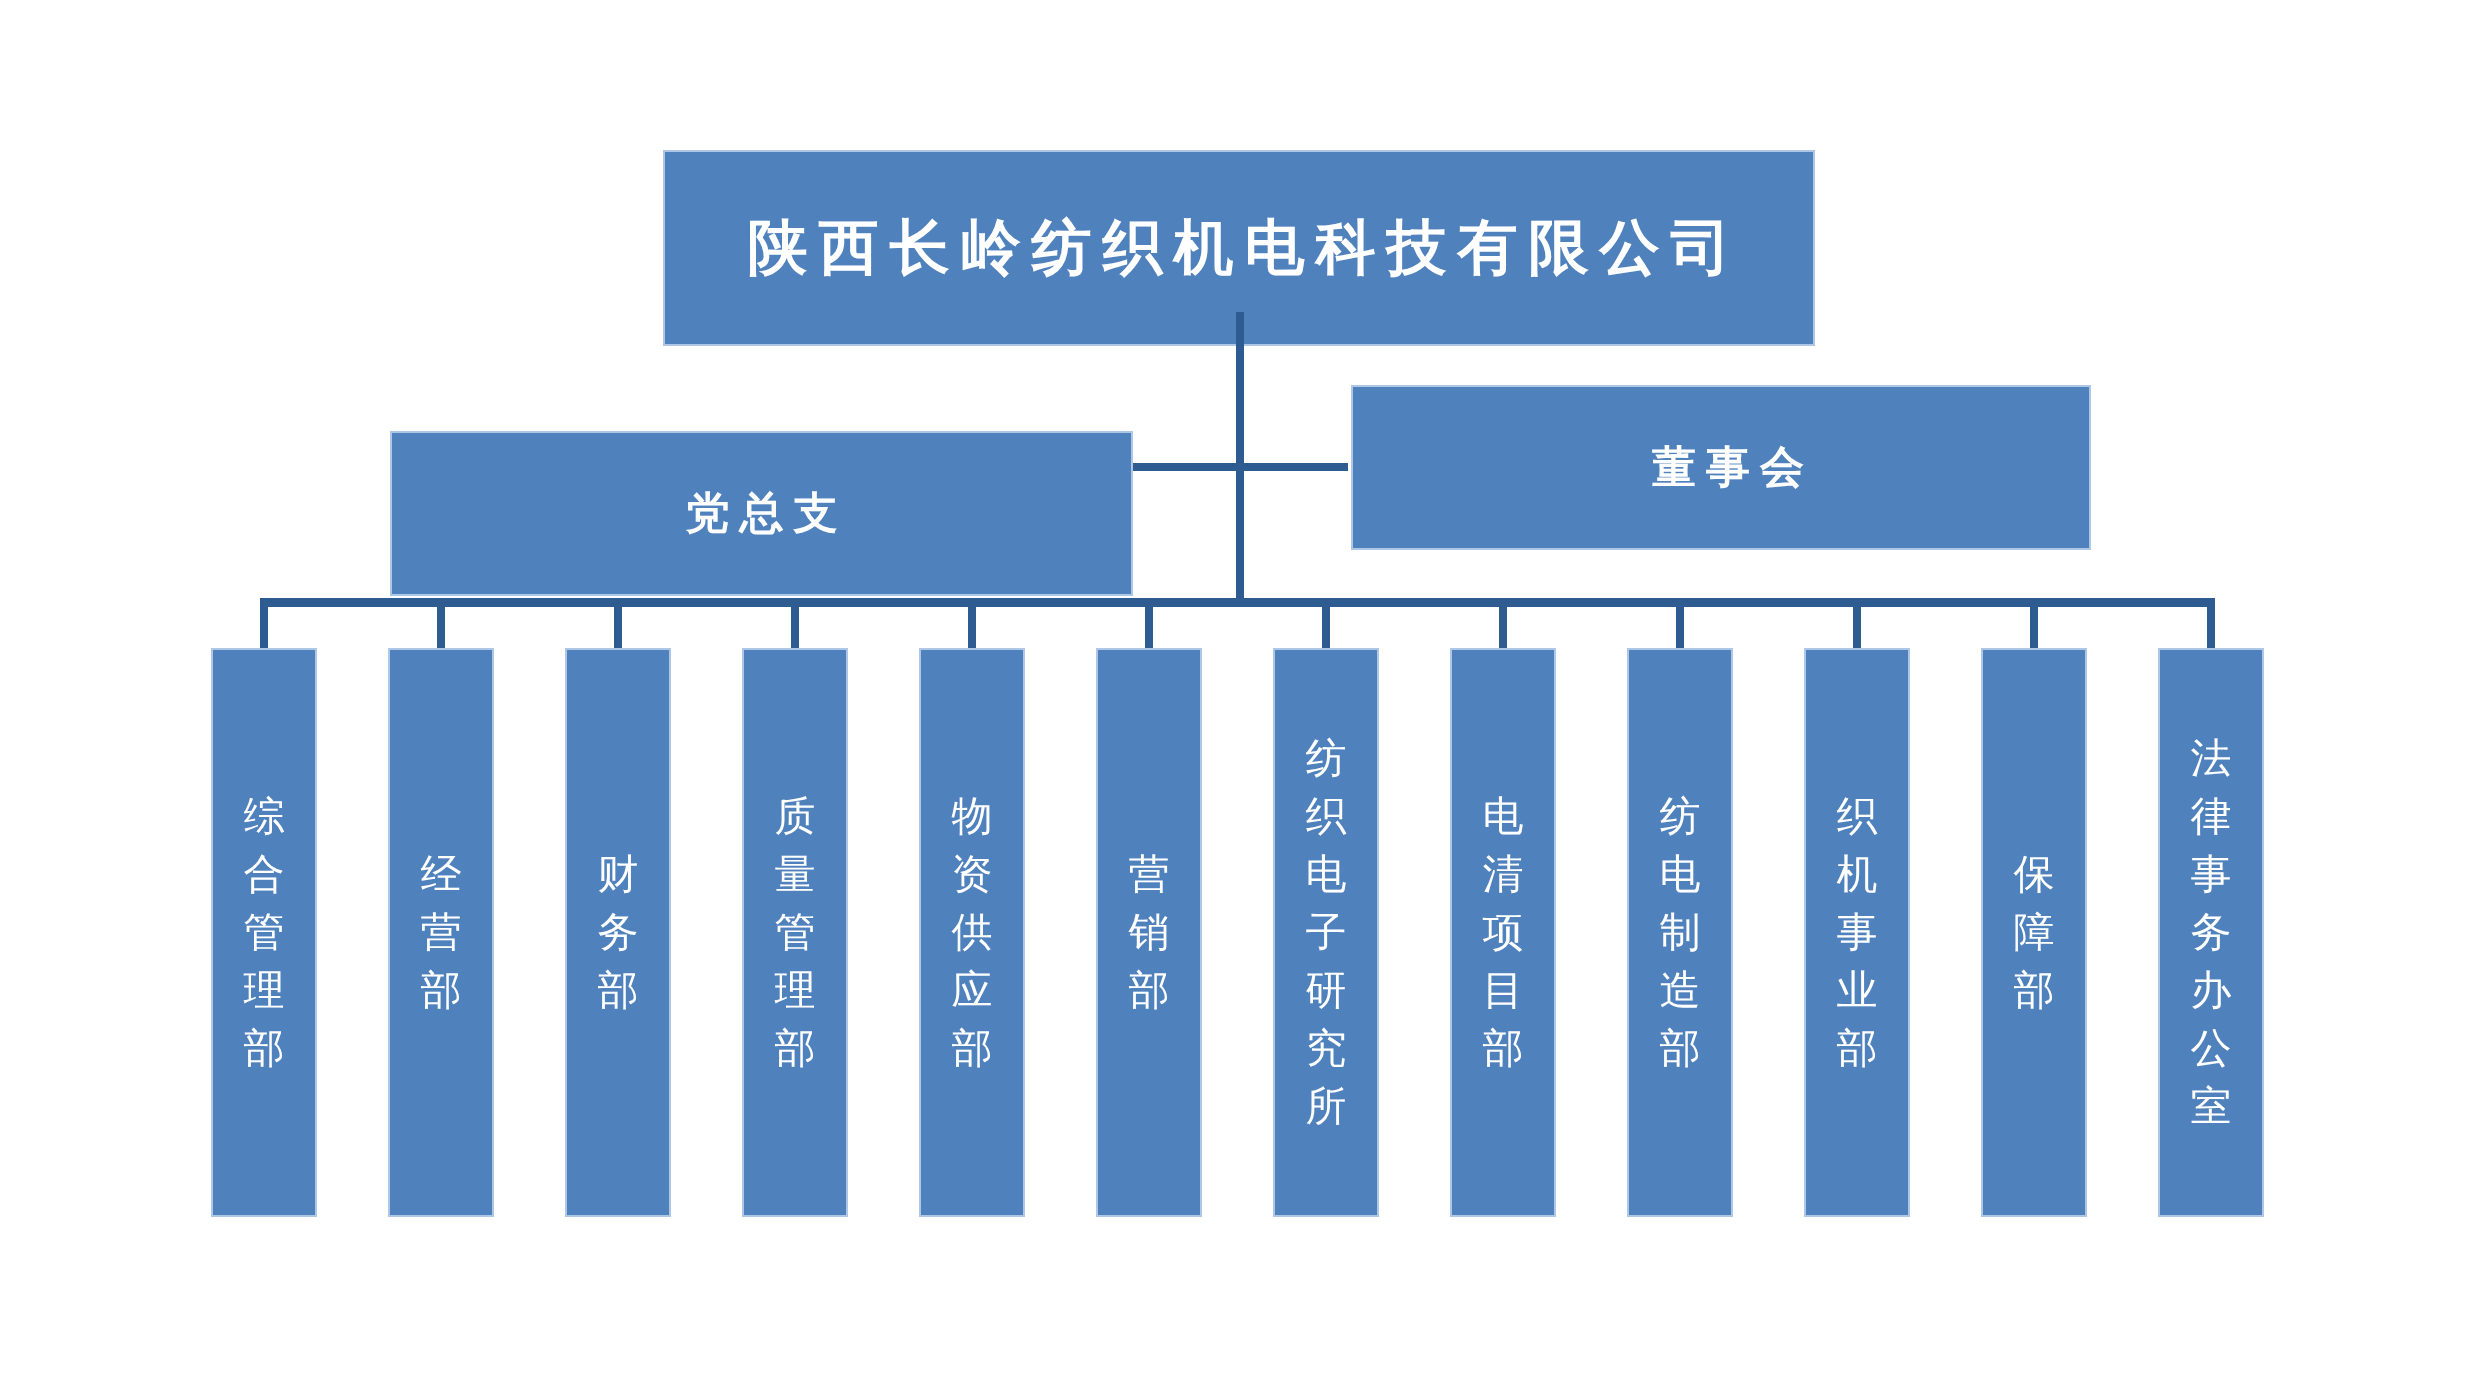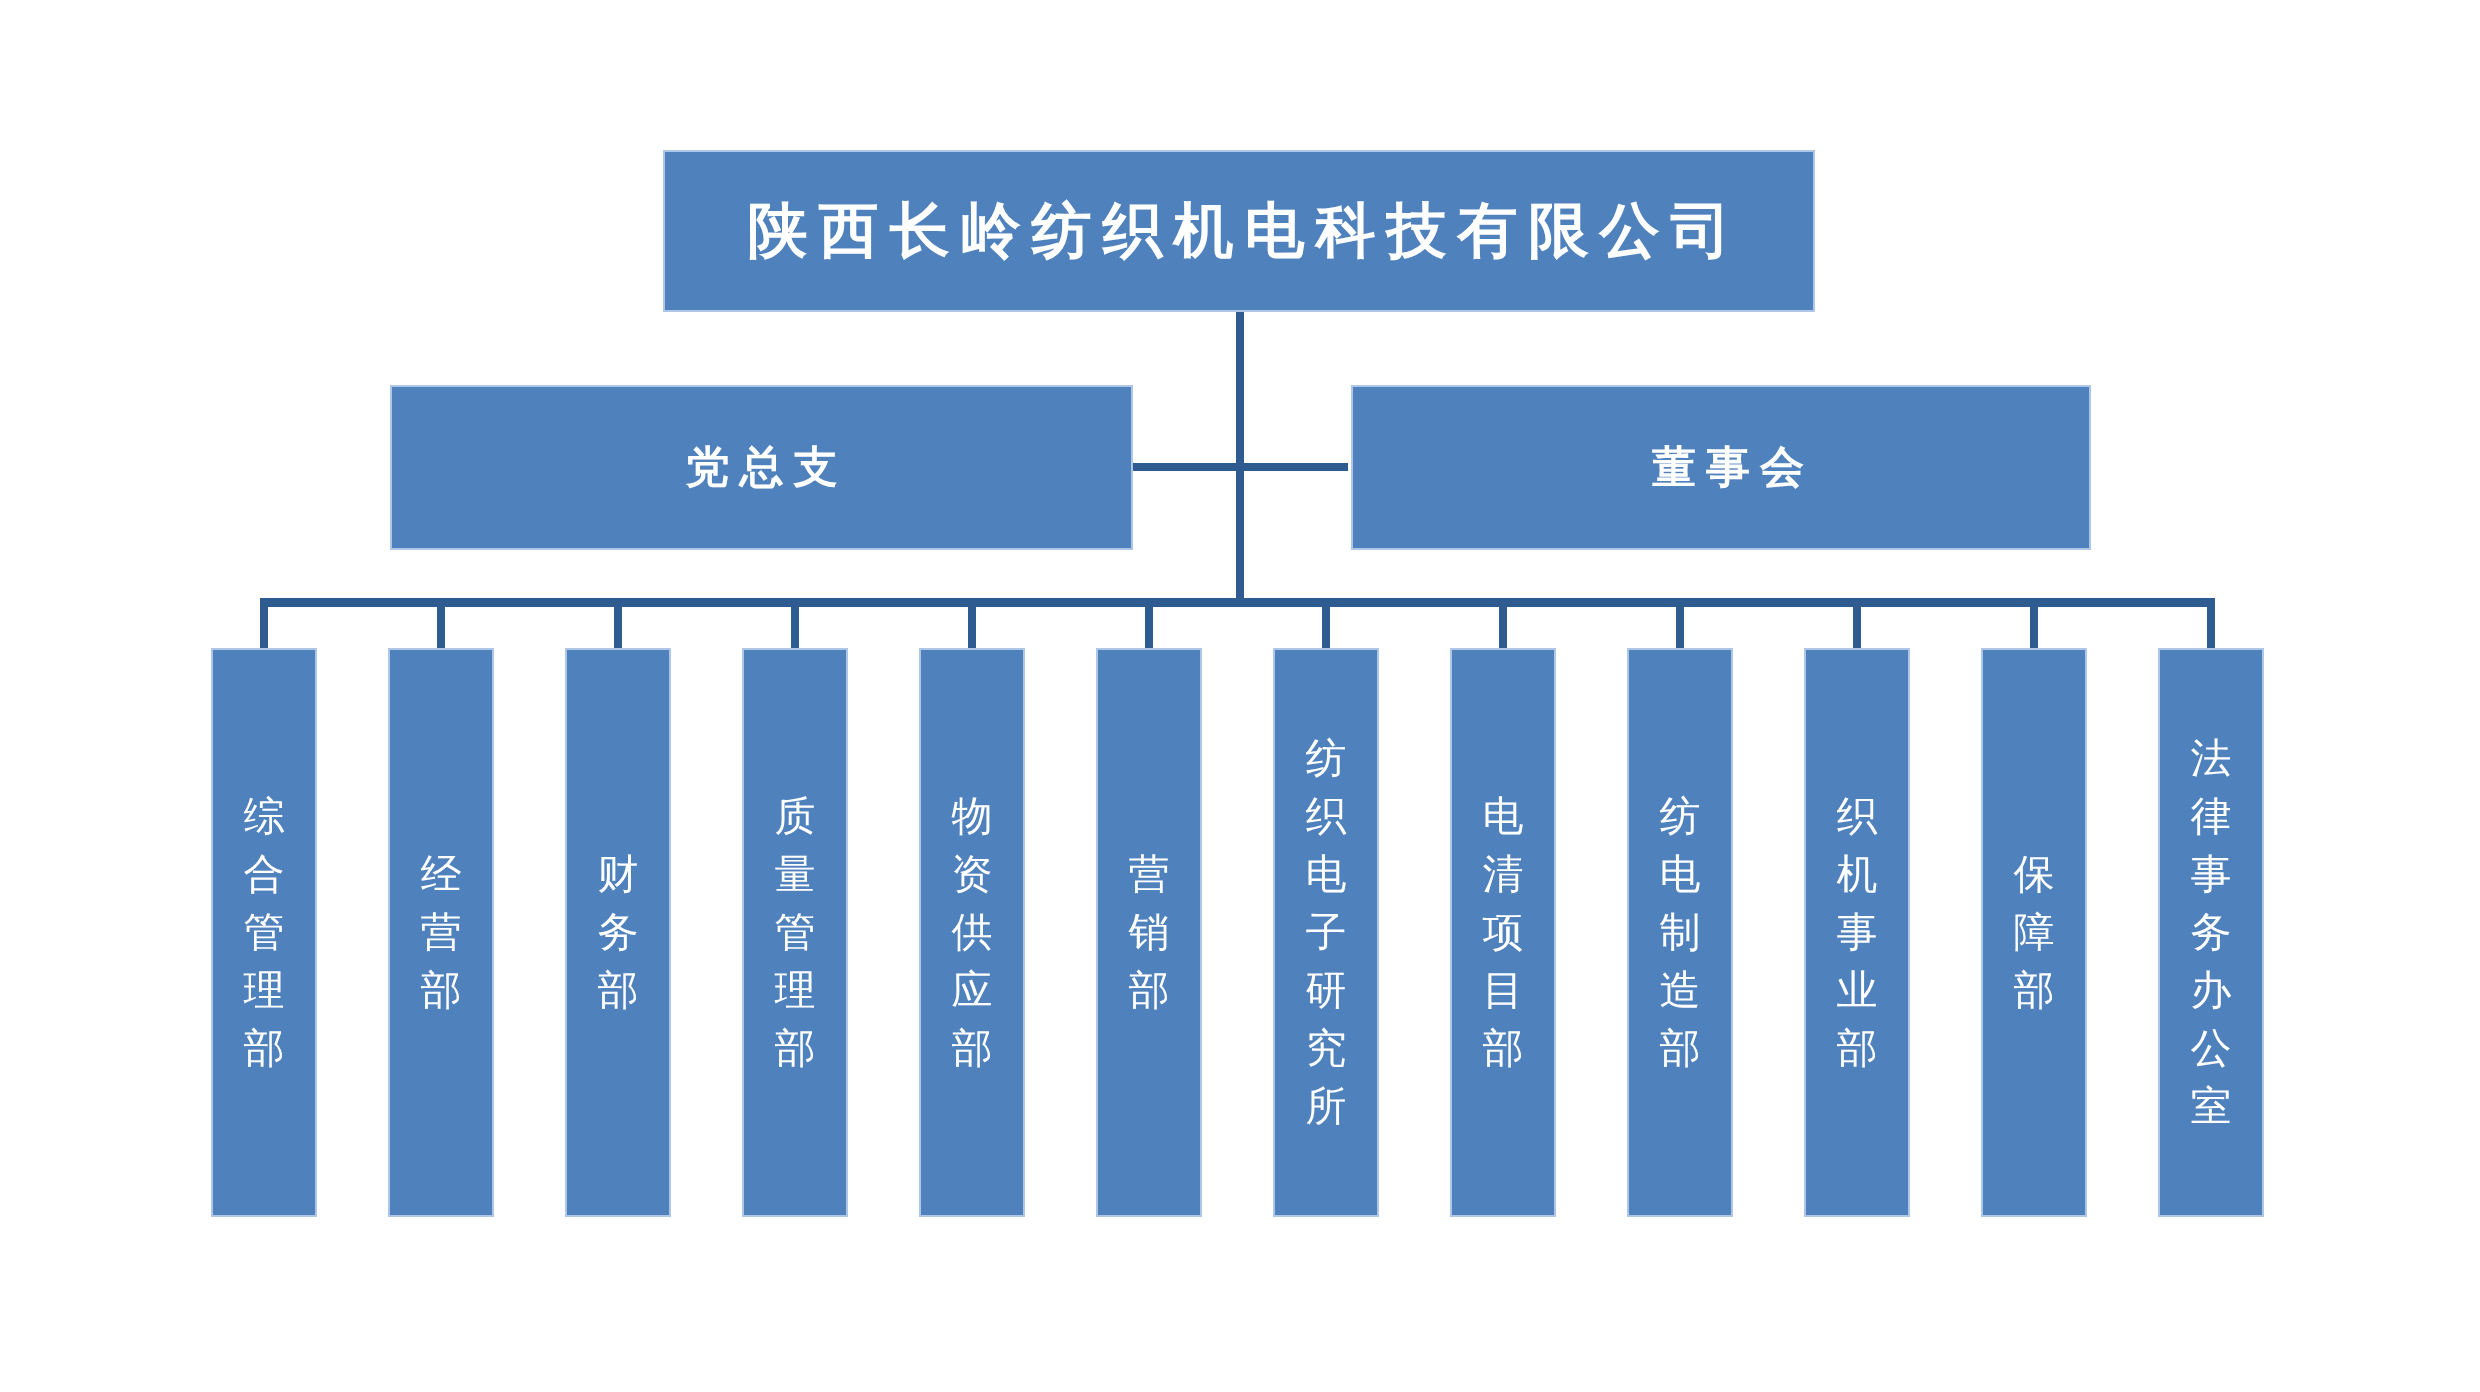--- a/index.html
+++ b/index.html
@@ -23,30 +23,30 @@
   
   .node{
     position:absolute;
     background:var(--box-fill);
     border:2px solid var(--box-border);
     color:var(--text);
     display:flex;align-items:center;justify-content:center;
     text-align:center;
   }
   .root-node{
-    left:663px;top:150px;width:1152px;height:162px;
+    left:663px;top:150px;width:1152px;height:196px;
     font-size:60px;font-weight:700;letter-spacing:11px;
     text-indent:11px; 
   }
   .l2-node{
     top:385px;height:165px;
     font-size:44px;font-weight:700;letter-spacing:10px;
     text-indent:10px;
   }
-  .party-node{left:390px;width:743px;}
+  .party-node{left:390px;width:743px;margin-top:46px;}
   .board-node{left:1351px;width:740px;padding-left:14px;}
 
   
   .connector{position:absolute;background:var(--line);}
   .root-drop{left:1236px;top:312px;width:8px;height:295px;}
   .l2-cross{left:1132px;top:463px;width:216px;height:8px;}
   .bus{left:260px;top:598px;width:1955px;height:9px;}
 
   
   .dept-row{

